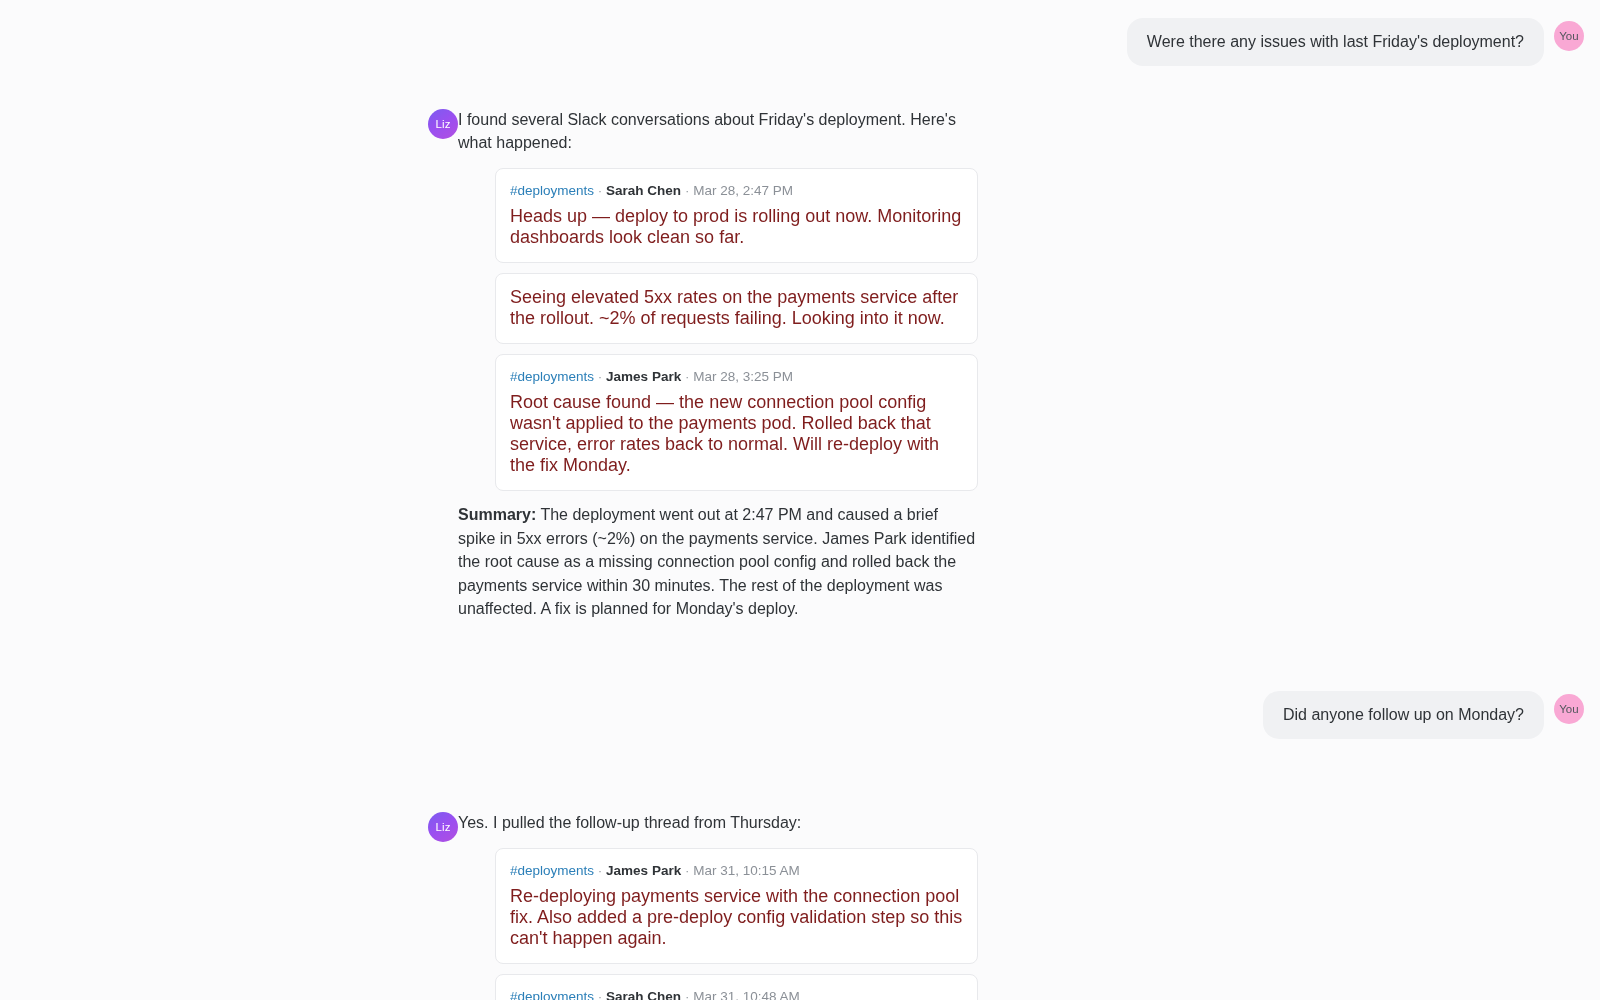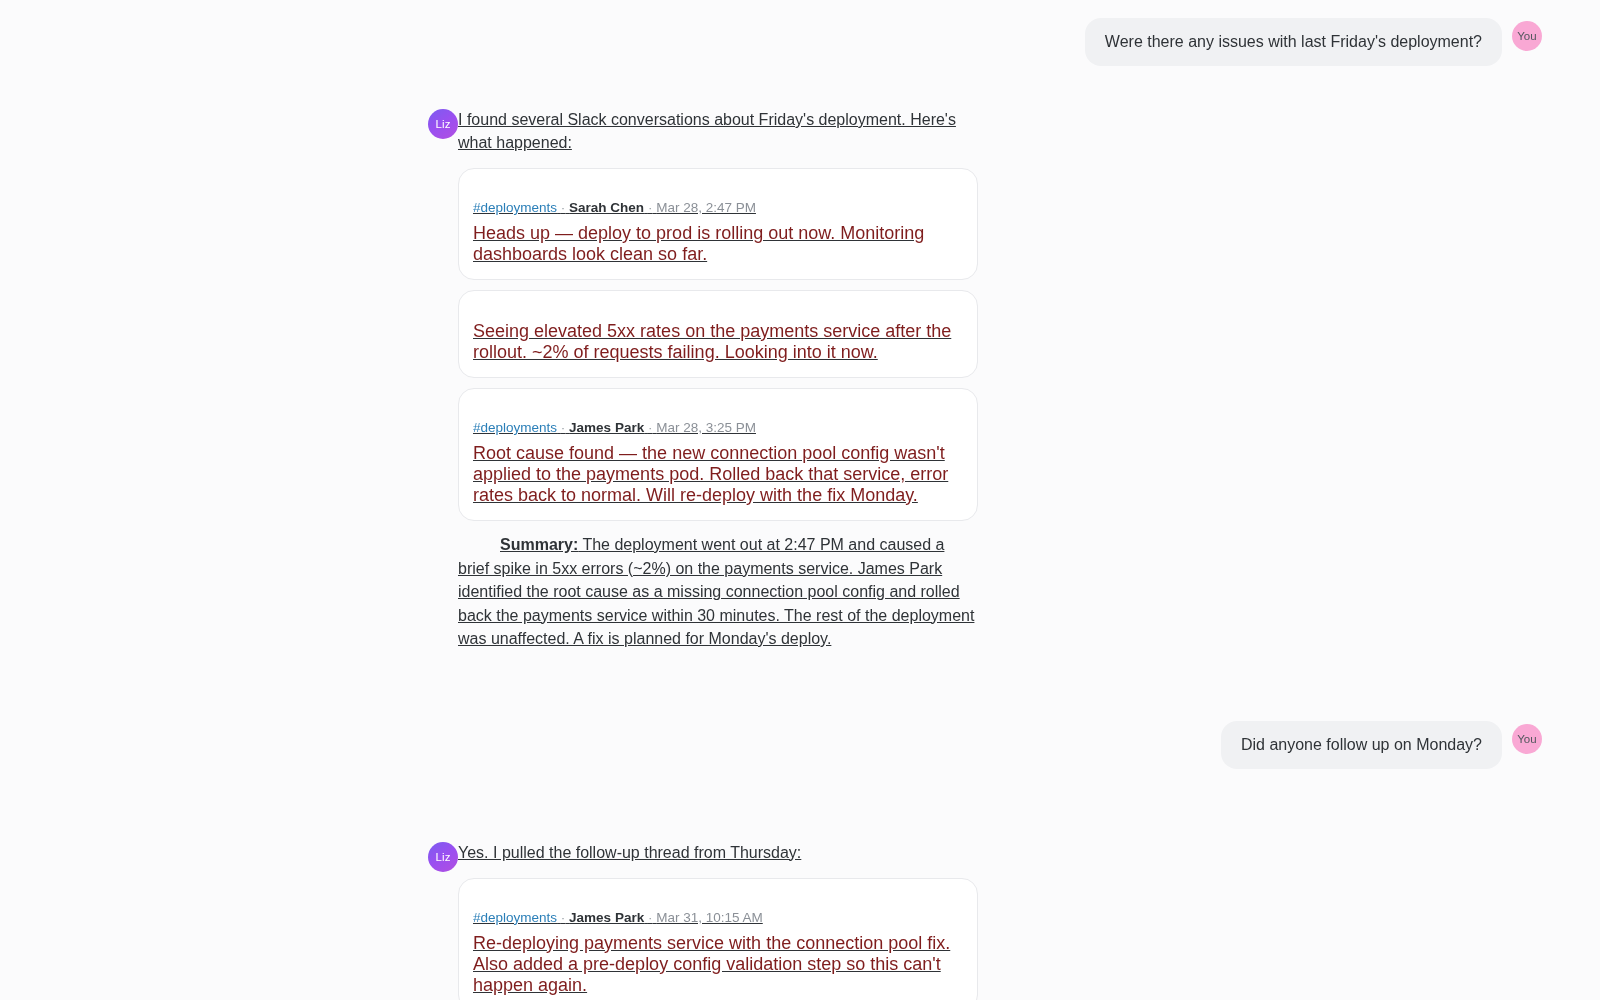--- a/index.html
+++ b/index.html
@@ -28,21 +28,21 @@
   }
   .turn.assistant {
     justify-content: flex-start;
   }
 
   
   .user-row {
     display: flex;
     align-items: flex-start;
     gap: 10px;
-    margin-right: 58px;
+    margin-right: 16px;
   }
   .user-bubble {
     background: #f0f1f3;
     border-radius: 16px;
     padding: 13px 20px;
     font-size: 16px;
     line-height: 22px;
     color: #2f3337;
     max-width: 700px;
   }
@@ -69,36 +69,36 @@
   }
 
   
   .asst-row {
     display: flex;
     align-items: flex-start;
     margin-left: 428px;
   }
   .asst-body {
     width: 520px;
-    text-decoration: underline;
   }
   .asst-text {
     font-size: 16px;
     line-height: 23px;
     color: #2f3337;
     margin: 2px 0 0 0;
   }
   .asst-text.intro { margin-bottom: 14px; }
 
   .msg-card {
     border: 1px solid #e8e9ec;
-    border-radius: 16px;
+    border-radius: 8px;
     background: #ffffff;
-    padding: 30px 14px 14px 14px;
+    padding: 13px 14px 14px 14px;
     margin-bottom: 10px;
+    margin-left: 37px;
   }
   .msg-meta {
     font-size: 13.5px;
     line-height: 18px;
     margin-bottom: 6px;
     color: #8b9097;
   }
   .channel {
     color: #2b7fb8;
   }
@@ -113,21 +113,21 @@
     line-height: 21px;
     color: #7f1d1d;
   }
 
   .summary {
     font-size: 16px;
     line-height: 23.5px;
     color: #2f3337;
     margin-top: 12px;
   }
-  .summary b { font-weight: bold; margin-left: 42px; }
+  .summary b { font-weight: bold; }
 
   .spacer-lg { height: 66px; }
   .spacer-md { height: 36px; }
 </style>
 </head>
 <body>
 
 <div class="chat">
 
   <div class="turn user">

